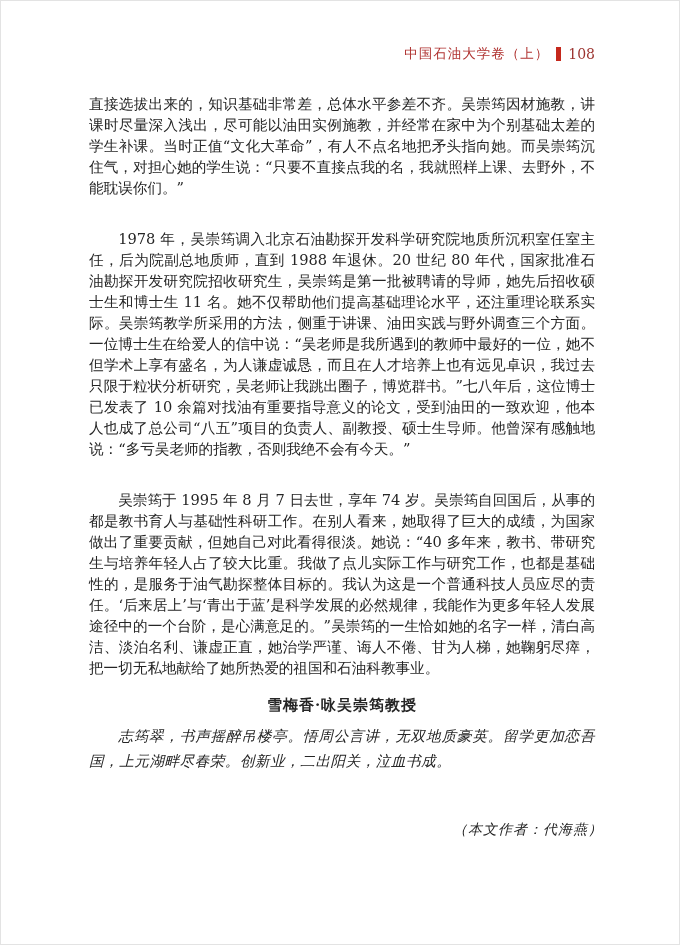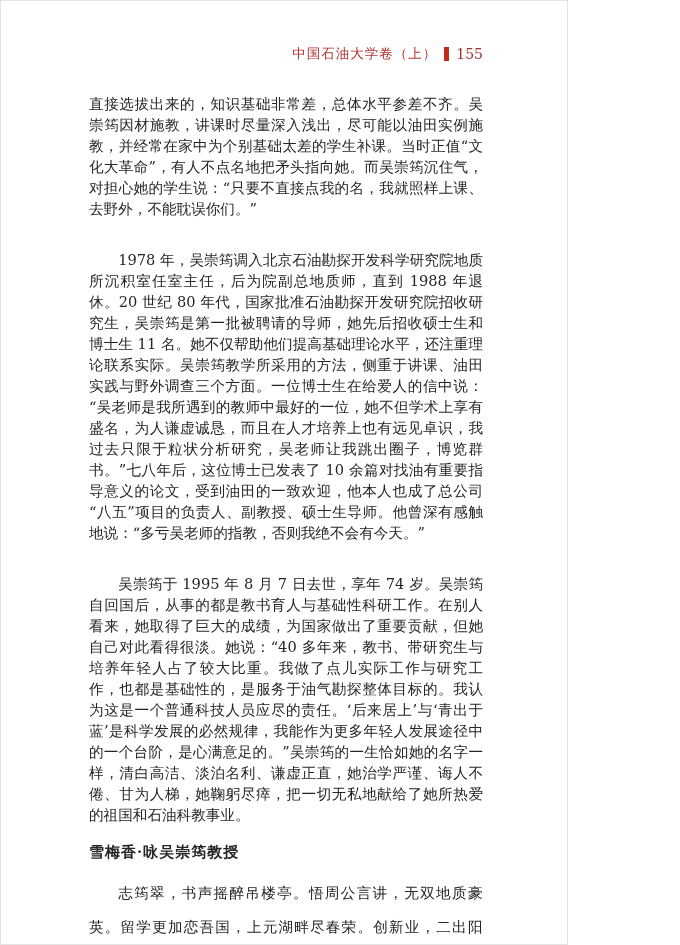--- a/index.html
+++ b/index.html
@@ -1,18 +1,18 @@
 <!DOCTYPE html>
 <html lang="zh"><head>
 <meta charset="utf-8">
 <style>
   html,body{margin:0;padding:0;background:#ffffff;}
   .page{
     position:relative;
-    width:568px;height:945px;
+    width:680px;height:945px;
     box-sizing:border-box;
     background:#ffffff;
     border:1px solid #e3e3e3;
     font-family:"DejaVu Serif","Liberation Serif",serif;
     color:#252525;
     overflow:hidden;
   }
   .header{
     position:absolute;
     top:44px;right:84px;
@@ -39,37 +39,39 @@
   .para{
     margin:0;
     font-size:14.6px;
     line-height:21px;
     text-align:justify;
     text-justify:inter-ideograph;
   }
   .para.indent{text-indent:2em;margin-top:30px;}
   .poem-title{
     margin:18px 0 0 0;
+    text-align:center;
     font-weight:bold;
     font-size:15px;
     letter-spacing:1px;
   }
   .poem-author{
     margin:12px 0 0 0;
     text-align:center;
     font-size:13.5px;
     font-style:italic;
     letter-spacing:10px;
     text-indent:10px;
   }
   .poem-stanza{
-    margin:14px 0 0 0;
+    margin:8px 0 0 0;
     font-size:14.6px;
-    line-height:34px;
+    line-height:25px;
     text-indent:2em;
+    font-style:italic;
     text-align:justify;
     text-justify:inter-ideograph;
     letter-spacing:0.5px;
   }
   .attribution{
     position:absolute;
     right:76px;
     top:820px;
     font-size:14px;
     font-style:italic;
@@ -77,28 +79,29 @@
   }
 </style>
 </head>
 <body>
 
 <div class="page">
 
   <div class="header">
     <span>中国石油大学卷（上）</span>
     <span class="divider"></span>
-    <span class="pagenum">155</span>
+    <span class="pagenum">108</span>
   </div>
 
   <div class="body-text">
     <p class="para">直接选拔出来的，知识基础非常差，总体水平参差不齐。吴崇筠因材施教，讲课时尽量深入浅出，尽可能以油田实例施教，并经常在家中为个别基础太差的学生补课。当时正值“文化大革命”，有人不点名地把矛头指向她。而吴崇筠沉住气，对担心她的学生说：“只要不直接点我的名，我就照样上课、去野外，不能耽误你们。”</p>
     <p class="para indent">1978 年，吴崇筠调入北京石油勘探开发科学研究院地质所沉积室任室主任，后为院副总地质师，直到 1988 年退休。20 世纪 80 年代，国家批准石油勘探开发研究院招收研究生，吴崇筠是第一批被聘请的导师，她先后招收硕士生和博士生 11 名。她不仅帮助他们提高基础理论水平，还注重理论联系实际。吴崇筠教学所采用的方法，侧重于讲课、油田实践与野外调查三个方面。一位博士生在给爱人的信中说：“吴老师是我所遇到的教师中最好的一位，她不但学术上享有盛名，为人谦虚诚恳，而且在人才培养上也有远见卓识，我过去只限于粒状分析研究，吴老师让我跳出圈子，博览群书。”七八年后，这位博士已发表了 10 余篇对找油有重要指导意义的论文，受到油田的一致欢迎，他本人也成了总公司“八五”项目的负责人、副教授、硕士生导师。他曾深有感触地说：“多亏吴老师的指教，否则我绝不会有今天。”</p>
     <p class="para indent">吴崇筠于 1995 年 8 月 7 日去世，享年 74 岁。吴崇筠自回国后，从事的都是教书育人与基础性科研工作。在别人看来，她取得了巨大的成绩，为国家做出了重要贡献，但她自己对此看得很淡。她说：“40 多年来，教书、带研究生与培养年轻人占了较大比重。我做了点儿实际工作与研究工作，也都是基础性的，是服务于油气勘探整体目标的。我认为这是一个普通科技人员应尽的责任。‘后来居上’与‘青出于蓝’是科学发展的必然规律，我能作为更多年轻人发展途径中的一个台阶，是心满意足的。”吴崇筠的一生恰如她的名字一样，清白高洁、淡泊名利、谦虚正直，她治学严谨、诲人不倦、甘为人梯，她鞠躬尽瘁，把一切无私地献给了她所热爱的祖国和石油科教事业。</p>
 
     <p class="poem-title">雪梅香·咏吴崇筠教授</p>
 
 
     <p class="poem-stanza">志筠翠，书声摇醉吊楼亭。悟周公言讲，无双地质豪英。留学更加恋吾国，上元湖畔尽春荣。创新业，二出阳关，泣血书成。</p>
   </div>
 
+  <div class="attribution">（本文作者：代海燕）</div>
 
 </div>
 
 </body></html>

